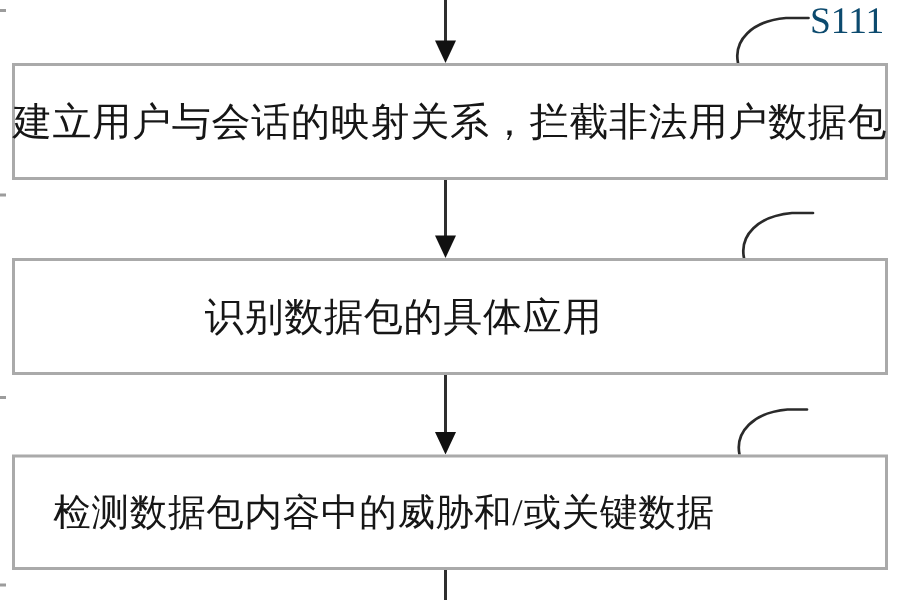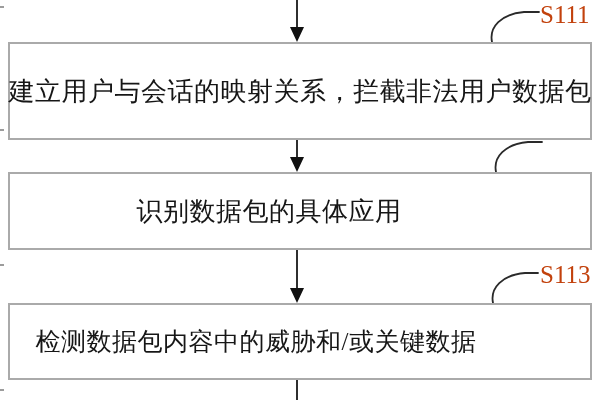--- a/index.html
+++ b/index.html
@@ -33,31 +33,31 @@
     align-items: center;
     justify-content: center;
   }
   .step-box .box-text {
     font-family: "Liberation Serif", serif;
     font-size: 26px;
     color: #161616;
     white-space: nowrap;
     letter-spacing: 0.5px;
   }
-  #step-box-1 { top: 42px;  height: 98px; }
+  #step-box-1 { top: 42px;  height: 78px; }
   #step-box-2 { top: 172px; height: 78px; }
   #step-box-3 { top: 303px; height: 77px; }
   
   #step-box-2 .box-text { transform: translateX(-31px); }
   #step-box-3 .box-text { transform: translateX(-44px); font-size: 25px; }
   .step-label {
     position: absolute;
     font-family: "Liberation Serif", serif;
     font-size: 25px;
-    color: #c2410c;
+    color: #0c4a6e;
     line-height: 1;
     white-space: nowrap;
   }
   #step-label-1 { left: 540px; top: 2px; }
   #step-label-2 { left: 546px; top: 132px; }
   #step-label-3 { left: 540px; top: 262px; }
   .edge-mark {
     position: absolute;
     left: 0;
     width: 4px;
@@ -102,20 +102,19 @@
     <span class="box-text">建立用户与会话的映射关系，拦截非法用户数据包</span>
   </div>
   <div class="step-box" id="step-box-2">
     <span class="box-text">识别数据包的具体应用</span>
   </div>
   <div class="step-box" id="step-box-3">
     <span class="box-text">检测数据包内容中的威胁和/或关键数据</span>
   </div>
 
   <div class="step-label" id="step-label-1">S111</div>
-  <div class="step-label" id="step-label-3">S113</div>
 
   <div class="edge-mark" id="edge-mark-1"></div>
   <div class="edge-mark" id="edge-mark-2"></div>
   <div class="edge-mark" id="edge-mark-3"></div>
   <div class="edge-mark" id="edge-mark-4"></div>
 
 </div>
 
 </body></html>

